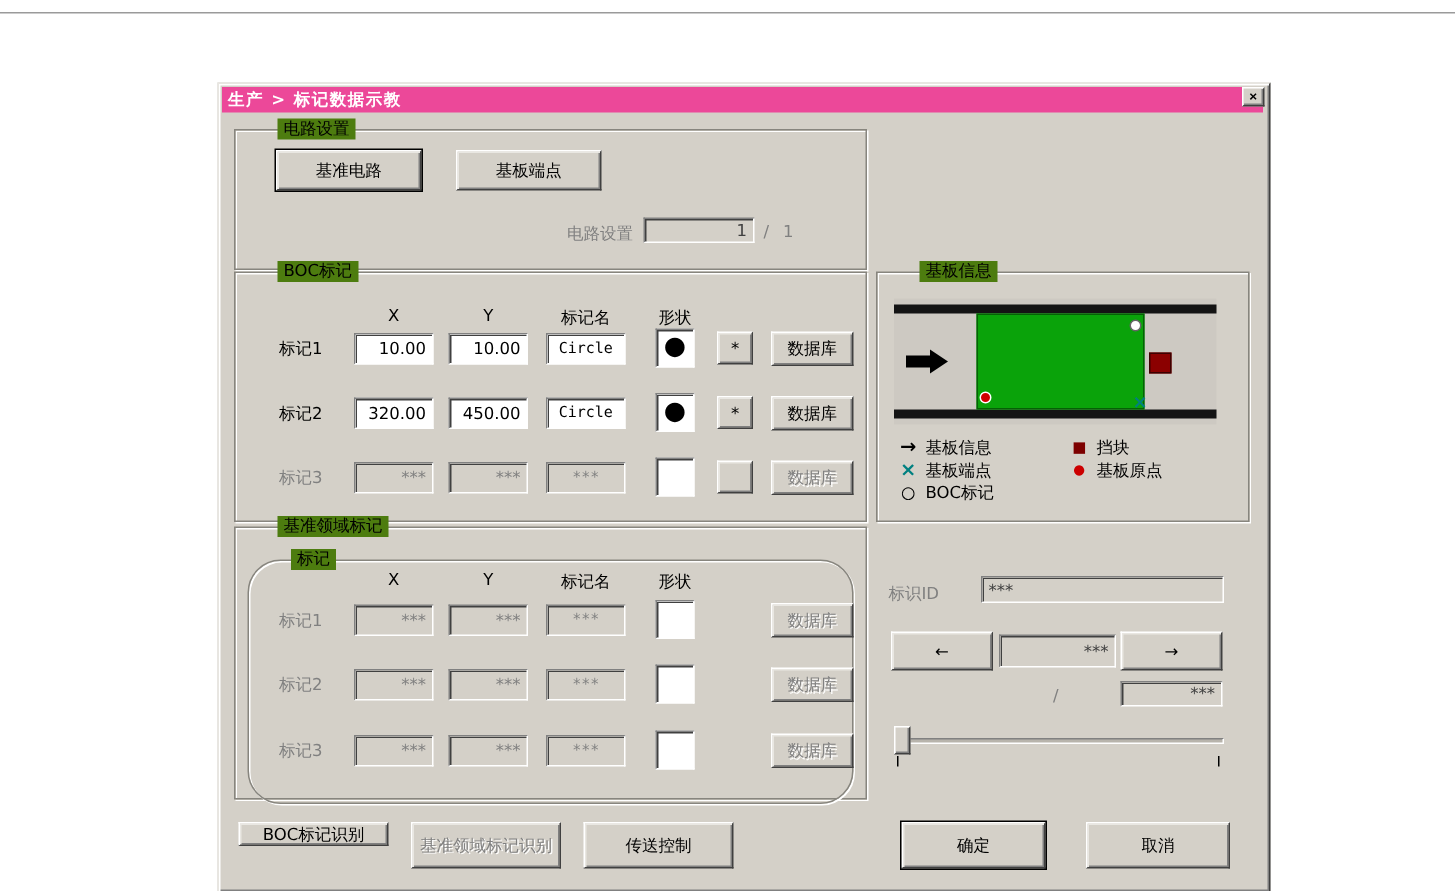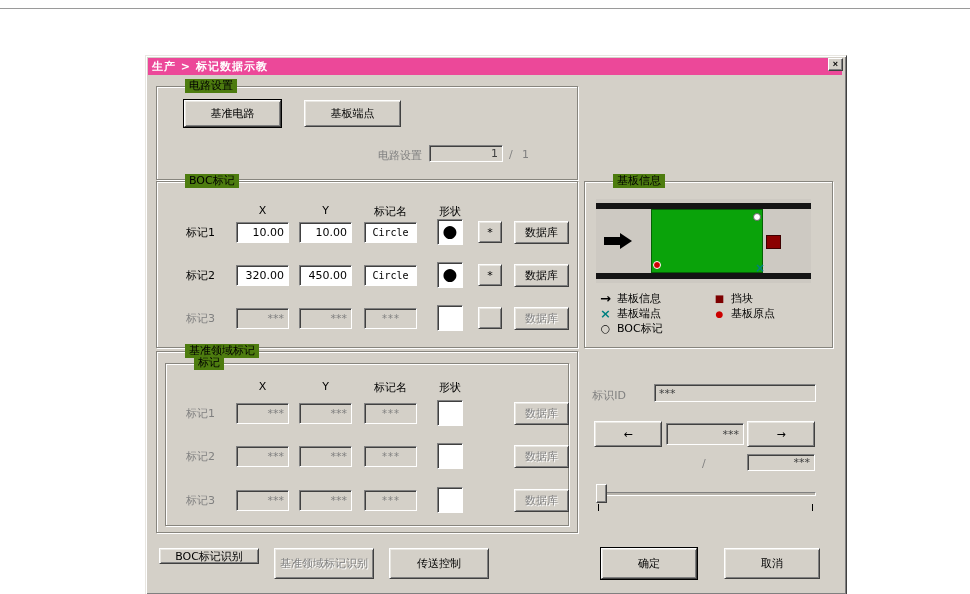--- a/index.html
+++ b/index.html
@@ -176,21 +176,21 @@
     <span>基板原点</span>
   </div>
   <div class="abs legend-item" style="left:452px;top:266px;">
     <span class="ic ic-boc">○</span>
     <span>BOC标记</span>
   </div>
 
   <div class="abs gb" style="left:10px;top:295px;width:420px;height:180px;">
     <span class="gb-lg">基准领域标记</span>
   </div>
-  <div class="abs gb" style="left:19px;top:307px;width:402px;height:161px;">
+  <div class="abs gb" style="left:19px;top:317px;width:402px;height:161px;border-radius:22px;">
     <span class="gb-lg">标记</span>
   </div>
   <span class="abs hdr" style="left:90px;top:324px;width:53px;">X</span>
   <span class="abs hdr" style="left:153px;top:324px;width:53px;">Y</span>
   <span class="abs hdr" style="left:218px;top:324px;width:53px;">标记名</span>
   <span class="abs hdr" style="left:281px;top:324px;width:46px;">形状</span>
 
   <span class="abs dim" style="left:40px;top:350px;">标记1</span>
   <div class="abs fld num dis" style="left:90px;top:347px;width:53px;height:21px;">***</div>
   <div class="abs fld num dis" style="left:153px;top:347px;width:53px;height:21px;">***</div>

